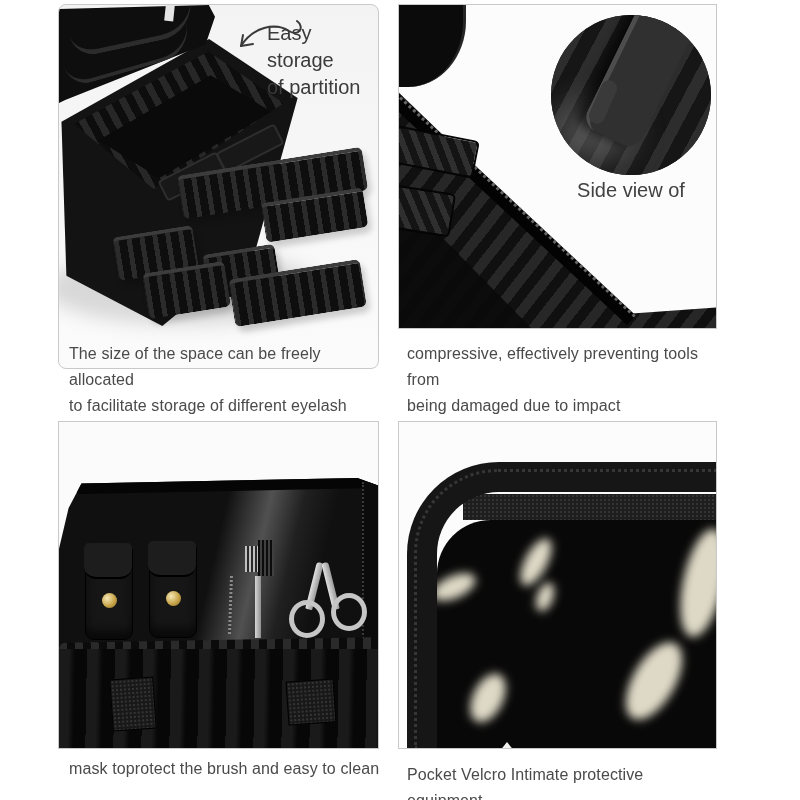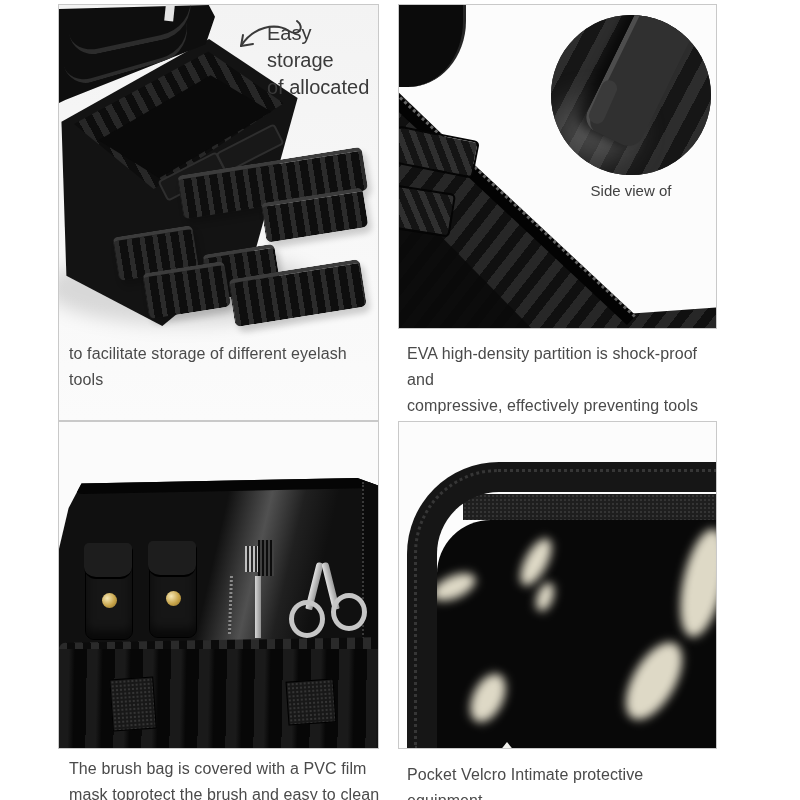--- a/index.html
+++ b/index.html
@@ -3,21 +3,21 @@
 <meta charset="utf-8">
 <style>
   html,body{margin:0;padding:0;}
   body{
     width:800px;height:800px;position:relative;overflow:hidden;
     background:#ffffff;
     font-family:"Liberation Sans", sans-serif;
   }
   
   .panel{position:absolute;border:1px solid #c9c9c9;overflow:hidden;box-sizing:border-box;}
-  #panel-storage  {left:58px; top:4px;   width:321px;height:417px;background:linear-gradient(180deg,#f3f3f3,#fbfbfb);}
+  #panel-storage  {left:58px; top:4px;   width:321px;height:365px;background:linear-gradient(180deg,#f3f3f3,#fbfbfb);border-radius:8px;}
   #panel-partition{left:398px;top:4px;   width:319px;height:325px;background:#fcfcfc;}
   #panel-brushbag {left:58px; top:421px; width:321px;height:328px;background:#fbfbfb;}
   #panel-pocket   {left:398px;top:421px; width:319px;height:328px;background:#fcfcfc;}
 
   .caption{position:absolute;color:#4a4a4a;font-size:16px;line-height:26px;letter-spacing:.1px;}
   #cap-storage {left:69px; top:341px;width:312px;}
   #cap-partition{left:407px;top:341px;width:314px;}
   #cap-brushbag{left:69px; top:756px;width:312px;}
   #cap-pocket  {left:407px;top:762px;width:314px;}
 
@@ -65,21 +65,21 @@
     border:2px solid #050505;border-radius:5px;}
   #p2-part1{left:-6px;top:128px;width:80px;height:34px;transform:rotate(11deg);}
   #p2-part2{left:-8px;top:184px;width:58px;height:40px;transform:rotate(9deg);}
   .p2-circle{position:absolute;left:152px;top:10px;width:160px;height:160px;border-radius:50%;overflow:hidden;background:#171717;}
   .p2c-ribs{position:absolute;left:-20px;top:-20px;width:200px;height:200px;
     background:repeating-linear-gradient(118deg,#2d2d2d 0 12px,#161616 12px 26px);}
   .p2c-light{position:absolute;left:0;top:86px;width:84px;height:62px;background:#7a7a7a;opacity:.5;border-radius:50%;filter:blur(15px);}
   .p2c-bar{position:absolute;left:58px;top:-12px;width:56px;height:142px;background:#303030;
     border-left:5px solid #4d4d4d;border-radius:16px;transform:rotate(26deg);box-shadow:-8px 2px 10px rgba(0,0,0,.55);}
   .p2c-nub{position:absolute;left:44px;top:64px;width:16px;height:46px;background:#3a3a3a;border-radius:8px;transform:rotate(24deg);}
-  .p2-label{position:absolute;left:132px;top:172px;width:200px;text-align:center;font-size:15px;line-height:27px;color:#414141;}
+  .p2-label{position:absolute;left:132px;top:172px;width:200px;text-align:center;font-size:20px;line-height:27px;color:#414141;}
 
   
   .bag{position:absolute;left:0;top:56px;width:321px;height:272px;background:#101010;
     clip-path:polygon(7% 2%,93% 0,100% 3%,100% 100%,0 100%,0 26%,3% 11%);}
   .bag-roll{position:absolute;left:16px;top:0;width:304px;height:13px;background:#050505;border-radius:7px;transform:rotate(-1.2deg);}
   .bag-gloss{position:absolute;left:20px;top:10px;width:300px;height:152px;
     background:linear-gradient(103deg,rgba(0,0,0,0) 45%,rgba(145,145,145,.5) 58%,rgba(80,80,80,.25) 68%,rgba(0,0,0,0) 78%);}
   .bag-side{position:absolute;right:0;top:4px;width:16px;height:168px;background:#0b0b0b;border-left:2px dotted #3a3a3a;}
   .pouch{position:absolute;width:46px;height:92px;background:#161616;border:1px solid #000;
     border-radius:5px 5px 9px 9px;box-shadow:inset 0 -8px 10px rgba(0,0,0,.6);}
@@ -153,24 +153,25 @@
     <div class="divider" id="div-d"></div>
     <div class="divider" id="div-e"></div>
     <div class="divider" id="div-f"></div>
 
     <svg class="anno-arrow" width="80" height="44">
       <path d="M74,8 c8,6 2,16 -8,10 c-14,-9 -36,-4 -48,15" fill="none" stroke="#3a3a3a" stroke-width="2" stroke-linecap="round"></path>
       <path d="M18,33 l2,-11 M18,33 l12,-2" fill="none" stroke="#3a3a3a" stroke-width="2" stroke-linecap="round"></path>
     </svg>
     <div class="anno-text">
       <div>Easy storage</div>
-      <div>of allocated</div>
+      <div>of partition</div>
     </div>
   </section>
   <div class="caption" id="cap-storage">
+    <div>The size of the space can be freely allocated</div>
     <div>to facilitate storage of different eyelash tools</div>
   </div>
 
   <section class="panel" id="panel-partition">
     <div class="p2-body"></div>
     <div class="p2-floor"></div>
     <div class="p2-zip"></div>
     <div class="p2-part" id="p2-part1"></div>
     <div class="p2-part" id="p2-part2"></div>
     <div class="p2-lid"></div>
@@ -178,21 +179,20 @@
       <div class="p2c-ribs"></div>
       <div class="p2c-light"></div>
       <div class="p2c-bar"></div>
       <div class="p2c-nub"></div>
     </div>
     <div class="p2-label">
       <div>Side view of</div>
     </div>
   </section>
   <div class="caption" id="cap-partition">
-    <div>EVA high-density partition is shock-proof and</div>
     <div>compressive, effectively preventing tools from</div>
     <div>being damaged due to impact</div>
   </div>
 
   <section class="panel" id="panel-brushbag">
     <div class="bag">
       <div class="bag-gloss"></div>
       <div class="bag-roll"></div>
       <div class="bag-side"></div>
       <div class="pouch" id="pouch1">
@@ -215,21 +215,20 @@
         <div class="ring" id="ring1"></div>
         <div class="ring" id="ring2"></div>
       </div>
       <div class="elastic-top"></div>
       <div class="elastic-pocket"></div>
       <div class="velcro" id="velcro1"></div>
       <div class="velcro" id="velcro2"></div>
     </div>
   </section>
   <div class="caption" id="cap-brushbag">
-    <div>The brush bag is covered with a PVC film</div>
     <div>mask toprotect the brush and easy to clean</div>
   </div>
 
   <section class="panel" id="panel-pocket">
     <div class="pvc">
       <div class="refl" id="refl1"></div>
       <div class="refl" id="refl2"></div>
       <div class="refl" id="refl3"></div>
       <div class="refl" id="refl4"></div>
       <div class="refl" id="refl5"></div>

